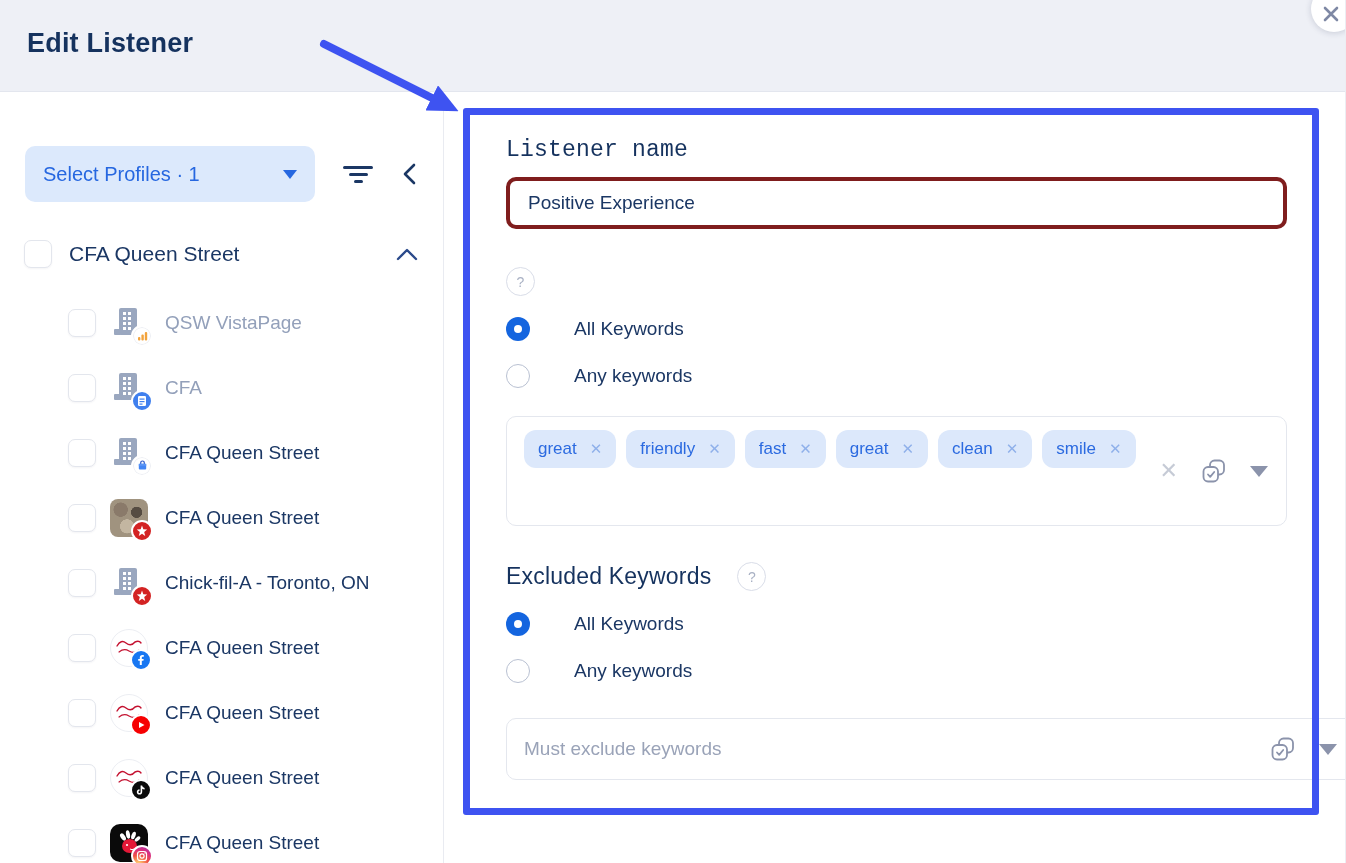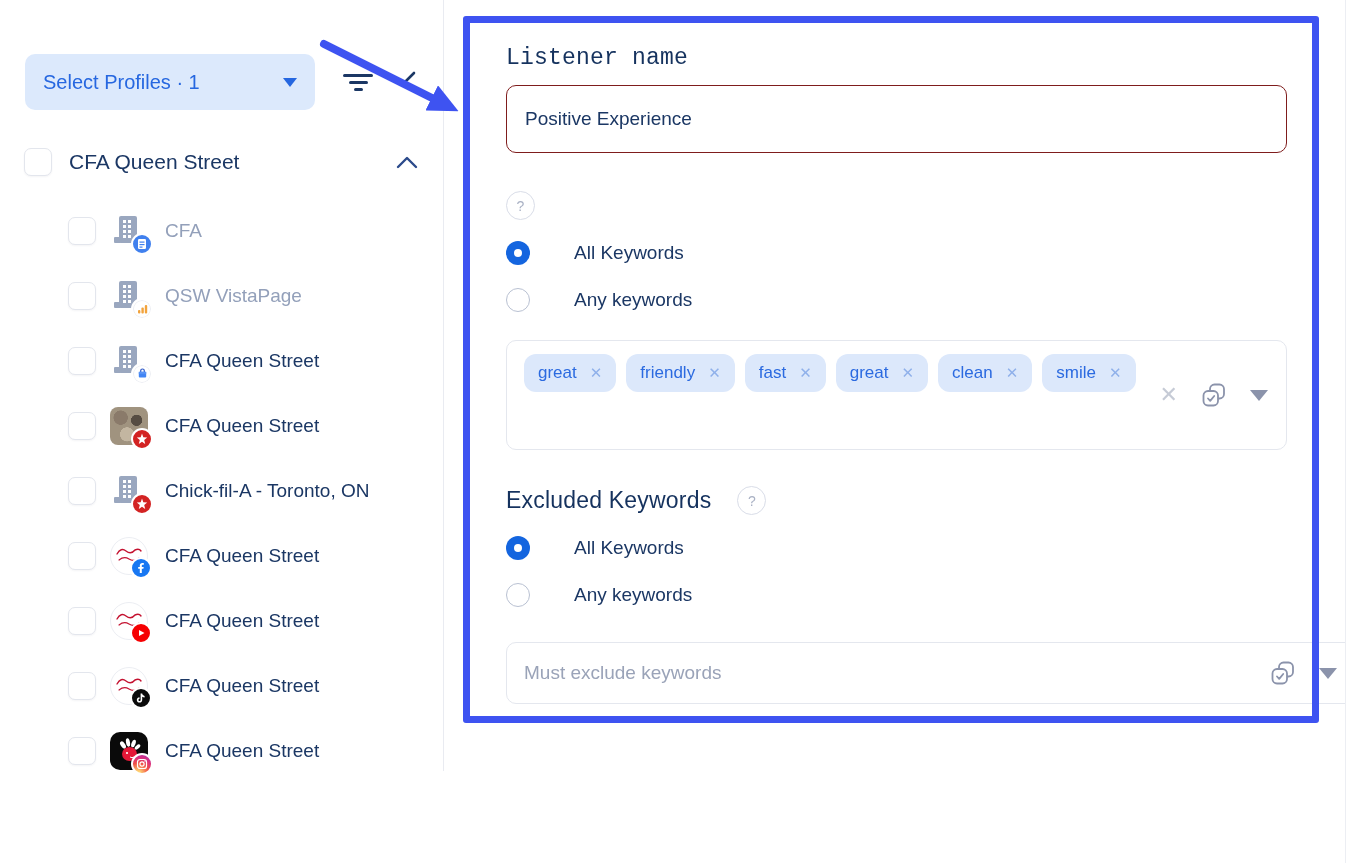--- a/index.html
+++ b/index.html
@@ -73,21 +73,21 @@
 
   
   .annot-arrow { position:absolute; left:300px; top:18px; z-index:30; pointer-events:none; }
   .highlight-rect { position:absolute; left:19px; top:16px; width:856px; height:707px;
     border:7px solid #3e53f1; border-radius:3px; z-index:20; pointer-events:none; }
 
   
   .content { position:absolute; left:62px; top:0; width:781px; }
   .sec-label { font-size:23px; font-weight:500; color:#15325e; letter-spacing:.2px; }
   .name-label { margin-top:45px;font-family:Liberation Mono, monospace; }
-  .text-input { margin-top:14px; width:781px; height:68px; border:1px solid #7f1d1d; border-radius:10px;
+  .text-input { margin-top:14px; width:781px; height:52px; border:4px solid #7f1d1d; border-radius:10px;
     padding:0 18px; font-size:19px; color:#1b3764; background:#fff; outline:none;
     font-family:"Liberation Sans","DejaVu Sans",sans-serif; }
   .sec-head { display:flex; align-items:center; gap:26px; margin-top:38px; }
   .help-circle { width:29px; height:29px; border:1.5px solid #d9dde8; border-radius:50%; color:#a9b1c4;
     font-size:14px; display:flex; align-items:center; justify-content:center; cursor:pointer; }
   .radio-row { display:flex; align-items:center; margin-top:21px; cursor:pointer;gap:12px; }
   .radio-row + .radio-row { margin-top:23px; }
   .radio { width:24px; height:24px; border-radius:50%; border:1.5px solid #b9c1d2; background:#fff; flex:none; }
   .radio.checked { border:none; background:#1465df; position:relative; }
   .radio.checked::after { content:""; position:absolute; left:8px; top:8px; width:8px; height:8px;
@@ -112,20 +112,28 @@
     border-radius:10px; display:flex; align-items:center; padding:0 150px 0 17px; }
   .exclude-box input { border:none; outline:none; flex:1; font-size:19px; color:#1b3764;
     font-family:"Liberation Sans","DejaVu Sans",sans-serif; background:transparent; }
   .exclude-box input::placeholder { color:#9aa3b8; }
 </style>
 </head>
 <body>
 
 <div class="app">
 
+  <div class="header">
+    <h1>Edit Listener</h1>
+    <div class="close-btn">
+      <svg width="18" height="18" viewBox="0 0 18 18">
+        <path d="M3 3 L15 15 M15 3 L3 15" stroke="#7e88a4" stroke-width="2.6" stroke-linecap="round"></path>
+      </svg>
+    </div>
+  </div>
 
   <svg class="annot-arrow" width="190" height="110">
     <defs>
       <marker id="ah" markerUnits="userSpaceOnUse" markerWidth="30" markerHeight="28" refX="7" refY="14" orient="auto">
         <path d="M0 0 L30 14 L0 28 z" fill="#3e53f1"></path>
       </marker>
     </defs>
     <line x1="24" y1="26" x2="138" y2="83" stroke="#3e53f1" stroke-width="8" stroke-linecap="round" marker-end="url(#ah)"></line>
   </svg>
 
@@ -154,20 +162,48 @@
         <span class="checkbox"></span>
         <span class="g-label">CFA Queen Street</span>
         <span class="chev">
           <svg width="24" height="16" viewBox="0 0 24 16">
             <path d="M3 13 L12 4 L21 13" stroke="#2b4a8b" stroke-width="2.4" fill="none" stroke-linecap="round" stroke-linejoin="round"></path>
           </svg>
         </span>
       </div>
 
       <div class="profile-list">
+
+        <div class="p-row muted">
+          <span class="checkbox"></span>
+          <span class="avatar">
+            <svg class="bldg" width="36" height="36" viewBox="0 0 36 36">
+                <rect x="9" y="3" width="18" height="27" rx="2" fill="#9aa7bf"></rect>
+                <rect x="4" y="24" width="7" height="6" rx="1" fill="#9aa7bf"></rect>
+                <g fill="#fff">
+                  <rect x="13" y="7" width="3" height="3"></rect>
+                  <rect x="18" y="7" width="3" height="3"></rect>
+                  <rect x="13" y="12" width="3" height="3"></rect>
+                  <rect x="18" y="12" width="3" height="3"></rect>
+                  <rect x="13" y="17" width="3" height="3"></rect>
+                  <rect x="18" y="17" width="3" height="3"></rect>
+                  <rect x="13" y="22" width="3" height="3"></rect>
+                  <rect x="18" y="22" width="3" height="3"></rect>
+                </g>
+              </svg>
+            <span class="badge white">
+              <svg width="13" height="13" viewBox="0 0 13 13">
+                  <rect x="2" y="8" width="2.4" height="3.5" rx="1" fill="#f2a33c"></rect>
+                  <rect x="5.4" y="5.5" width="2.4" height="6" rx="1" fill="#f2a33c"></rect>
+                  <rect x="8.8" y="3" width="2.4" height="8.5" rx="1" fill="#f2a33c"></rect>
+                </svg>
+            </span>
+          </span>
+          <span class="p-label">QSW VistaPage</span>
+        </div>
 
         <div class="p-row muted">
           <span class="checkbox"></span>
           <span class="avatar">
             <svg class="bldg" width="36" height="36" viewBox="0 0 36 36">
               <rect x="9" y="3" width="18" height="27" rx="2" fill="#9aa7bf"></rect>
               <rect x="4" y="24" width="7" height="6" rx="1" fill="#9aa7bf"></rect>
               <g fill="#fff">
                   <rect x="13" y="7" width="3" height="3"></rect>
                   <rect x="18" y="7" width="3" height="3"></rect>
@@ -185,105 +221,77 @@
                   <rect x="2" y="1" width="8" height="10" rx="1.2" fill="#fff"></rect>
                   <rect x="3.5" y="3.5" width="5" height="1.2" fill="#4080ee"></rect>
                   <rect x="3.5" y="6" width="5" height="1.2" fill="#4080ee"></rect>
                   <rect x="3.5" y="8.5" width="3" height="1.2" fill="#4080ee"></rect>
                 </svg>
             </span>
           </span>
           <span class="p-label">CFA</span>
         </div>
 
-        <div class="p-row muted">
+        <div class="p-row">
           <span class="checkbox"></span>
           <span class="avatar">
             <svg class="bldg" width="36" height="36" viewBox="0 0 36 36">
                 <rect x="9" y="3" width="18" height="27" rx="2" fill="#9aa7bf"></rect>
                 <rect x="4" y="24" width="7" height="6" rx="1" fill="#9aa7bf"></rect>
                 <g fill="#fff">
                   <rect x="13" y="7" width="3" height="3"></rect>
                   <rect x="18" y="7" width="3" height="3"></rect>
                   <rect x="13" y="12" width="3" height="3"></rect>
                   <rect x="18" y="12" width="3" height="3"></rect>
                   <rect x="13" y="17" width="3" height="3"></rect>
                   <rect x="18" y="17" width="3" height="3"></rect>
                   <rect x="13" y="22" width="3" height="3"></rect>
                   <rect x="18" y="22" width="3" height="3"></rect>
                 </g>
               </svg>
             <span class="badge white">
               <svg width="13" height="13" viewBox="0 0 13 13">
-                  <rect x="2" y="8" width="2.4" height="3.5" rx="1" fill="#f2a33c"></rect>
-                  <rect x="5.4" y="5.5" width="2.4" height="6" rx="1" fill="#f2a33c"></rect>
-                  <rect x="8.8" y="3" width="2.4" height="8.5" rx="1" fill="#f2a33c"></rect>
-                </svg>
-            </span>
-          </span>
-          <span class="p-label">QSW VistaPage</span>
+                  <path d="M4.7 5.2 V3.8 a1.8 1.8 0 0 1 3.6 0 V5.2" stroke="#2a56c6" stroke-width="1.2" fill="none"></path>
+                  <rect x="2.8" y="4.8" width="7.4" height="5.6" rx="1" fill="#4285f4"></rect>
+                  <rect x="2.8" y="4.8" width="7.4" height="2" fill="#5a95f5"></rect>
+                </svg>
+            </span>
+          </span>
+          <span class="p-label">CFA Queen Street</span>
+        </div>
+
+        <div class="p-row">
+          <span class="checkbox"></span>
+          <span class="avatar photo">
+            <span class="badge yelp">
+              <svg width="12" height="12" viewBox="0 0 12 12">
+                  <path d="M6 0.5 L7.3 4.3 L11.2 4.6 L8.2 7 L9.2 10.9 L6 8.7 L2.8 10.9 L3.8 7 L0.8 4.6 L4.7 4.3 Z" fill="#fff"></path>
+                </svg>
+            </span>
+          </span>
+          <span class="p-label">CFA Queen Street</span>
         </div>
 
         <div class="p-row">
           <span class="checkbox"></span>
           <span class="avatar">
             <svg class="bldg" width="36" height="36" viewBox="0 0 36 36">
                 <rect x="9" y="3" width="18" height="27" rx="2" fill="#9aa7bf"></rect>
                 <rect x="4" y="24" width="7" height="6" rx="1" fill="#9aa7bf"></rect>
                 <g fill="#fff">
                   <rect x="13" y="7" width="3" height="3"></rect>
                   <rect x="18" y="7" width="3" height="3"></rect>
                   <rect x="13" y="12" width="3" height="3"></rect>
                   <rect x="18" y="12" width="3" height="3"></rect>
                   <rect x="13" y="17" width="3" height="3"></rect>
                   <rect x="18" y="17" width="3" height="3"></rect>
                   <rect x="13" y="22" width="3" height="3"></rect>
                   <rect x="18" y="22" width="3" height="3"></rect>
                 </g>
               </svg>
-            <span class="badge white">
-              <svg width="13" height="13" viewBox="0 0 13 13">
-                  <path d="M4.7 5.2 V3.8 a1.8 1.8 0 0 1 3.6 0 V5.2" stroke="#2a56c6" stroke-width="1.2" fill="none"></path>
-                  <rect x="2.8" y="4.8" width="7.4" height="5.6" rx="1" fill="#4285f4"></rect>
-                  <rect x="2.8" y="4.8" width="7.4" height="2" fill="#5a95f5"></rect>
-                </svg>
-            </span>
-          </span>
-          <span class="p-label">CFA Queen Street</span>
-        </div>
-
-        <div class="p-row">
-          <span class="checkbox"></span>
-          <span class="avatar photo">
-            <span class="badge yelp">
-              <svg width="12" height="12" viewBox="0 0 12 12">
-                  <path d="M6 0.5 L7.3 4.3 L11.2 4.6 L8.2 7 L9.2 10.9 L6 8.7 L2.8 10.9 L3.8 7 L0.8 4.6 L4.7 4.3 Z" fill="#fff"></path>
-                </svg>
-            </span>
-          </span>
-          <span class="p-label">CFA Queen Street</span>
-        </div>
-
-        <div class="p-row">
-          <span class="checkbox"></span>
-          <span class="avatar">
-            <svg class="bldg" width="36" height="36" viewBox="0 0 36 36">
-                <rect x="9" y="3" width="18" height="27" rx="2" fill="#9aa7bf"></rect>
-                <rect x="4" y="24" width="7" height="6" rx="1" fill="#9aa7bf"></rect>
-                <g fill="#fff">
-                  <rect x="13" y="7" width="3" height="3"></rect>
-                  <rect x="18" y="7" width="3" height="3"></rect>
-                  <rect x="13" y="12" width="3" height="3"></rect>
-                  <rect x="18" y="12" width="3" height="3"></rect>
-                  <rect x="13" y="17" width="3" height="3"></rect>
-                  <rect x="18" y="17" width="3" height="3"></rect>
-                  <rect x="13" y="22" width="3" height="3"></rect>
-                  <rect x="18" y="22" width="3" height="3"></rect>
-                </g>
-              </svg>
             <span class="badge yelp">
               <svg width="12" height="12" viewBox="0 0 12 12">
                   <path d="M6 0.5 L7.3 4.3 L11.2 4.6 L8.2 7 L9.2 10.9 L6 8.7 L2.8 10.9 L3.8 7 L0.8 4.6 L4.7 4.3 Z" fill="#fff"></path>
                 </svg>
             </span>
           </span>
           <span class="p-label">Chick-fil-A - Toronto, ON</span>
         </div>
 
         <div class="p-row">

